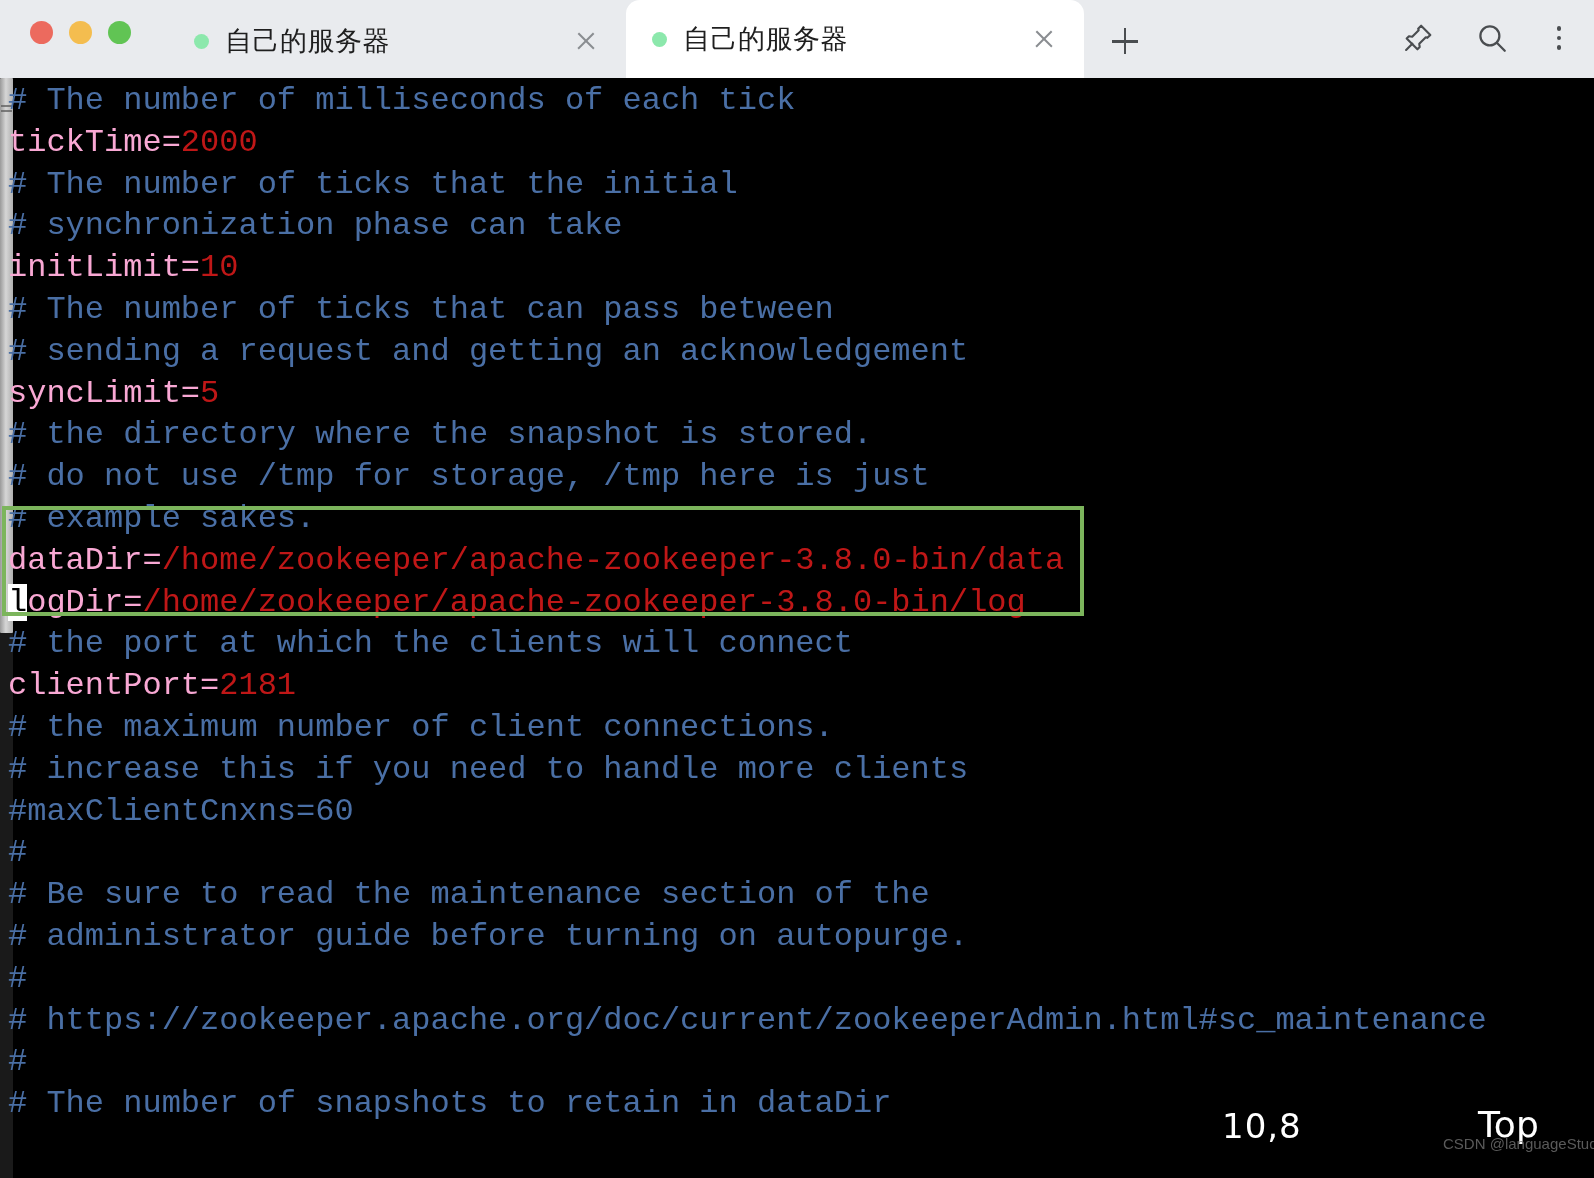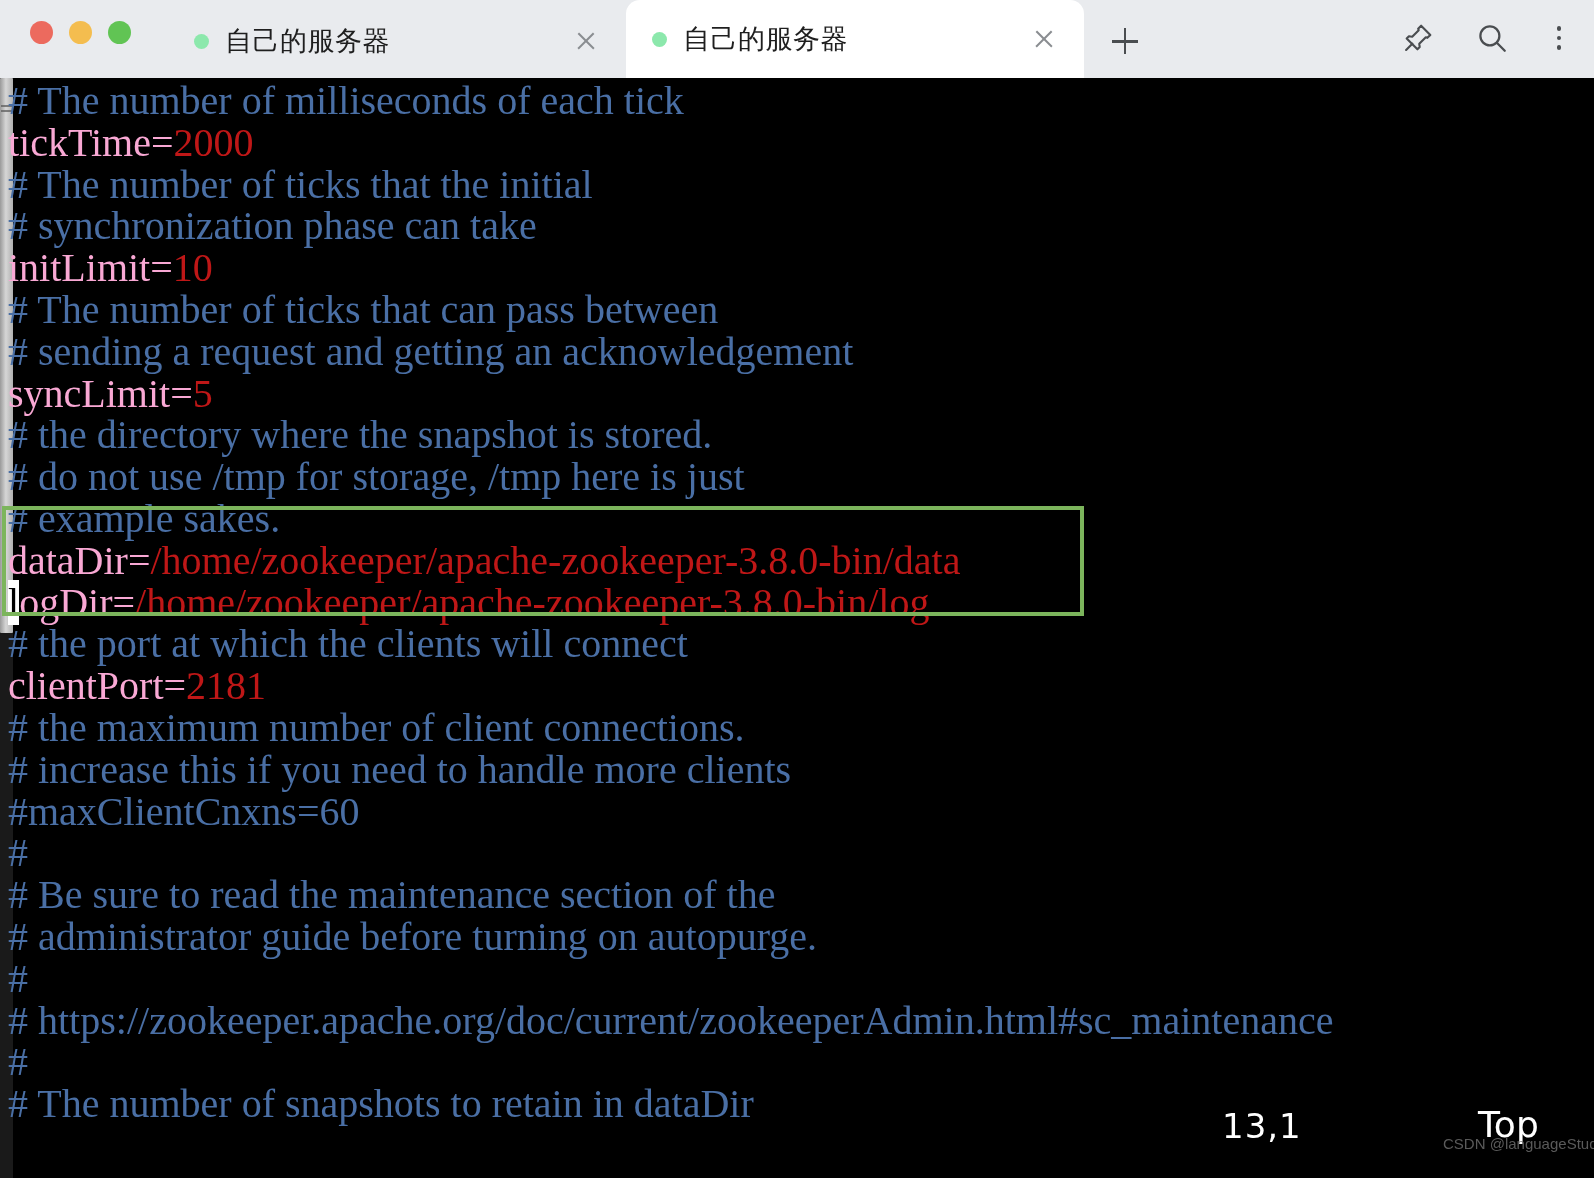--- a/index.html
+++ b/index.html
@@ -190,22 +190,22 @@
     background: #5e5e5e;
   }
   .scroll-arrow i:nth-child(1){ top: 3px; }
   .scroll-arrow i:nth-child(2){ top: 8px; }
 
   .code {
     position: absolute;
     left: 8px;
     top: 2px;
     width: 1580px;
-    font-family: Liberation Serif, serif;
-    font-size: 40px;
+    font-family: Liberation Mono, monospace;
+    font-size: 32px;
     line-height: 41.8px;
     white-space: pre;
     letter-spacing: 0px;
   }
   .ln { display: block; height: 41.8px; }
   .cm  { color: #4a6fa5; }        
   .key { color: #f9a8d4; }        
   .val { color: #bf1717; margin-top: 44px; }        
   .cursor {
     background: #ffffff;
@@ -310,17 +310,17 @@
       <div class="scroll-arrow">
         <i></i>
           <i></i>
       </div>
     </div>
 
     <div class="code" id="code-area"><span class="ln"><span class="cm"># The number of milliseconds of each tick</span></span><span class="ln"><span class="key">tickTime=</span><span class="val">2000</span></span><span class="ln"><span class="cm"># The number of ticks that the initial</span></span><span class="ln"><span class="cm"># synchronization phase can take</span></span><span class="ln"><span class="key">initLimit=</span><span class="val">10</span></span><span class="ln"><span class="cm"># The number of ticks that can pass between</span></span><span class="ln"><span class="cm"># sending a request and getting an acknowledgement</span></span><span class="ln"><span class="key">syncLimit=</span><span class="val">5</span></span><span class="ln"><span class="cm"># the directory where the snapshot is stored.</span></span><span class="ln"><span class="cm"># do not use /tmp for storage, /tmp here is just</span></span><span class="ln"><span class="cm"># example sakes.</span></span><span class="ln"><span class="key">dataDir=</span><span class="val">/home/zookeeper/apache-zookeeper-3.8.0-bin/data</span></span><span class="ln"><span class="cursor">l</span><span class="key">ogDir=</span><span class="val">/home/zookeeper/apache-zookeeper-3.8.0-bin/log</span></span><span class="ln"><span class="cm"># the port at which the clients will connect</span></span><span class="ln"><span class="key">clientPort=</span><span class="val">2181</span></span><span class="ln"><span class="cm"># the maximum number of client connections.</span></span><span class="ln"><span class="cm"># increase this if you need to handle more clients</span></span><span class="ln"><span class="cm">#maxClientCnxns=60</span></span><span class="ln"><span class="cm">#</span></span><span class="ln"><span class="cm"># Be sure to read the maintenance section of the</span></span><span class="ln"><span class="cm"># administrator guide before turning on autopurge.</span></span><span class="ln"><span class="cm">#</span></span><span class="ln"><span class="cm"># https://zookeeper.apache.org/doc/current/zookeeperAdmin.html#sc_maintenance</span></span><span class="ln"><span class="cm">#</span></span><span class="ln"><span class="cm"># The number of snapshots to retain in dataDir</span></span></div>
 
     <div class="highlight-box"></div>
 
-    <div class="status-pos">13,1</div>
+    <div class="status-pos">10,8</div>
     <div class="status-top">Top</div>
     <div class="watermark">CSDN @languageStudent</div>
   </div>
 </div>
 
 </body></html>

